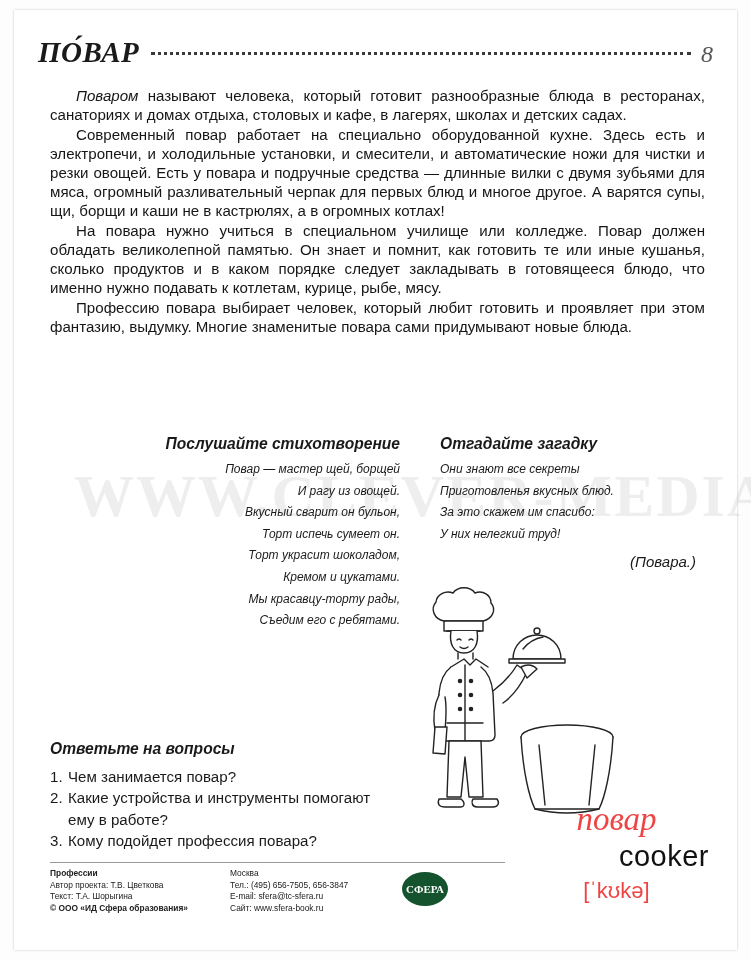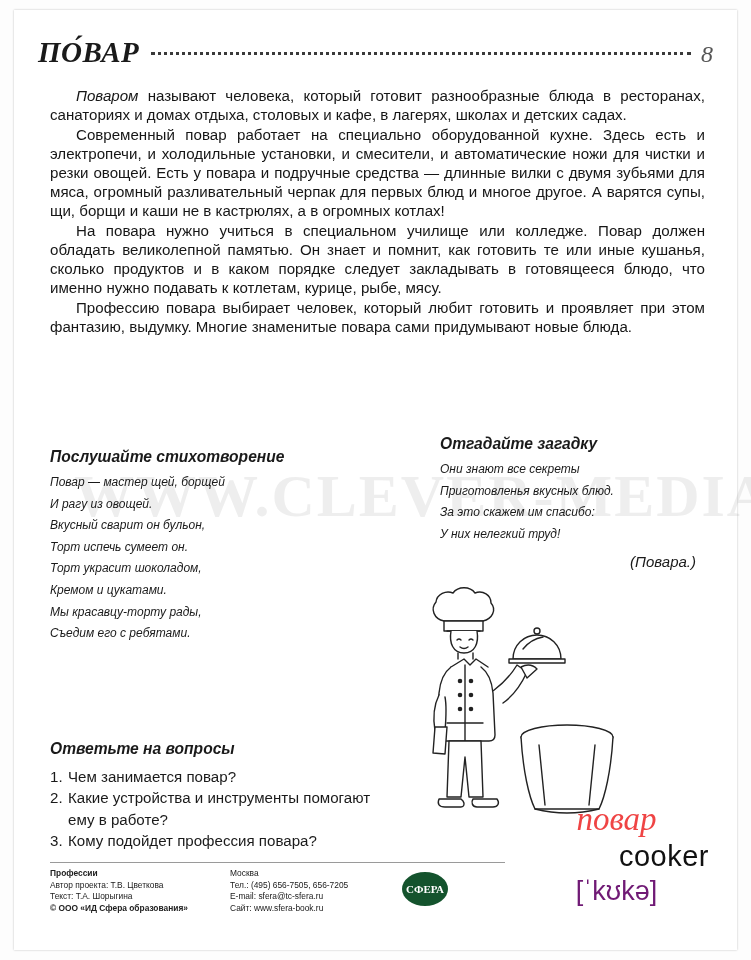--- a/index.html
+++ b/index.html
@@ -74,22 +74,23 @@
     text-indent: 26px;
   }
   .body-text p em {
     font-style: italic;
   }
 
   
   .sec-left {
     position: absolute;
     left: 36px;
-    top: 438px;
+    top: 425px;
     width: 350px;
+    text-align: right;
   }
   .sec-right {
     position: absolute;
     left: 426px;
     top: 425px;
     width: 290px;
   }
   .sec-head {
     font-weight: bold;
     font-style: italic;
@@ -166,23 +167,23 @@
     line-height: 38px;
   }
   .word-en {
     font-size: 29px;
     letter-spacing: 0.5px;
     line-height: 36px;
     color: #111;
     text-align: right;
   }
   .word-tr {
-    font-size: 27px;
+    font-size: 22px;
     line-height: 34px;
-    color: #701a75;
+    color: #ef4444;
   }
 
   
   .footer-rule {
     position: absolute;
     left: 36px;
     top: 852px;
     width: 455px;
     border-top: 1px solid #9a9a9a;
   }
@@ -338,21 +339,21 @@
     <div class="footer-rule"></div>
     <div class="footer">
       <div class="footer-col-a">
         <div><b>Профессии</b></div>
         <div>Автор проекта: Т.В. Цветкова</div>
         <div>Текст: Т.А. Шорыгина</div>
         <div><b>© ООО «ИД Сфера образования»</b></div>
       </div>
       <div class="footer-col-b">
         <div>Москва</div>
-        <div>Тел.: (495) 656-7505, 656-7205</div>
+        <div>Тел.: (495) 656-7505, 656-3847</div>
         <div>E-mail: sfera@tc-sfera.ru</div>
         <div>Сайт: www.sfera-book.ru</div>
       </div>
     </div>
     <div class="logo">
       <div class="logo-ell">СФЕРА</div>
     </div>
 
   </div>
 </div>

